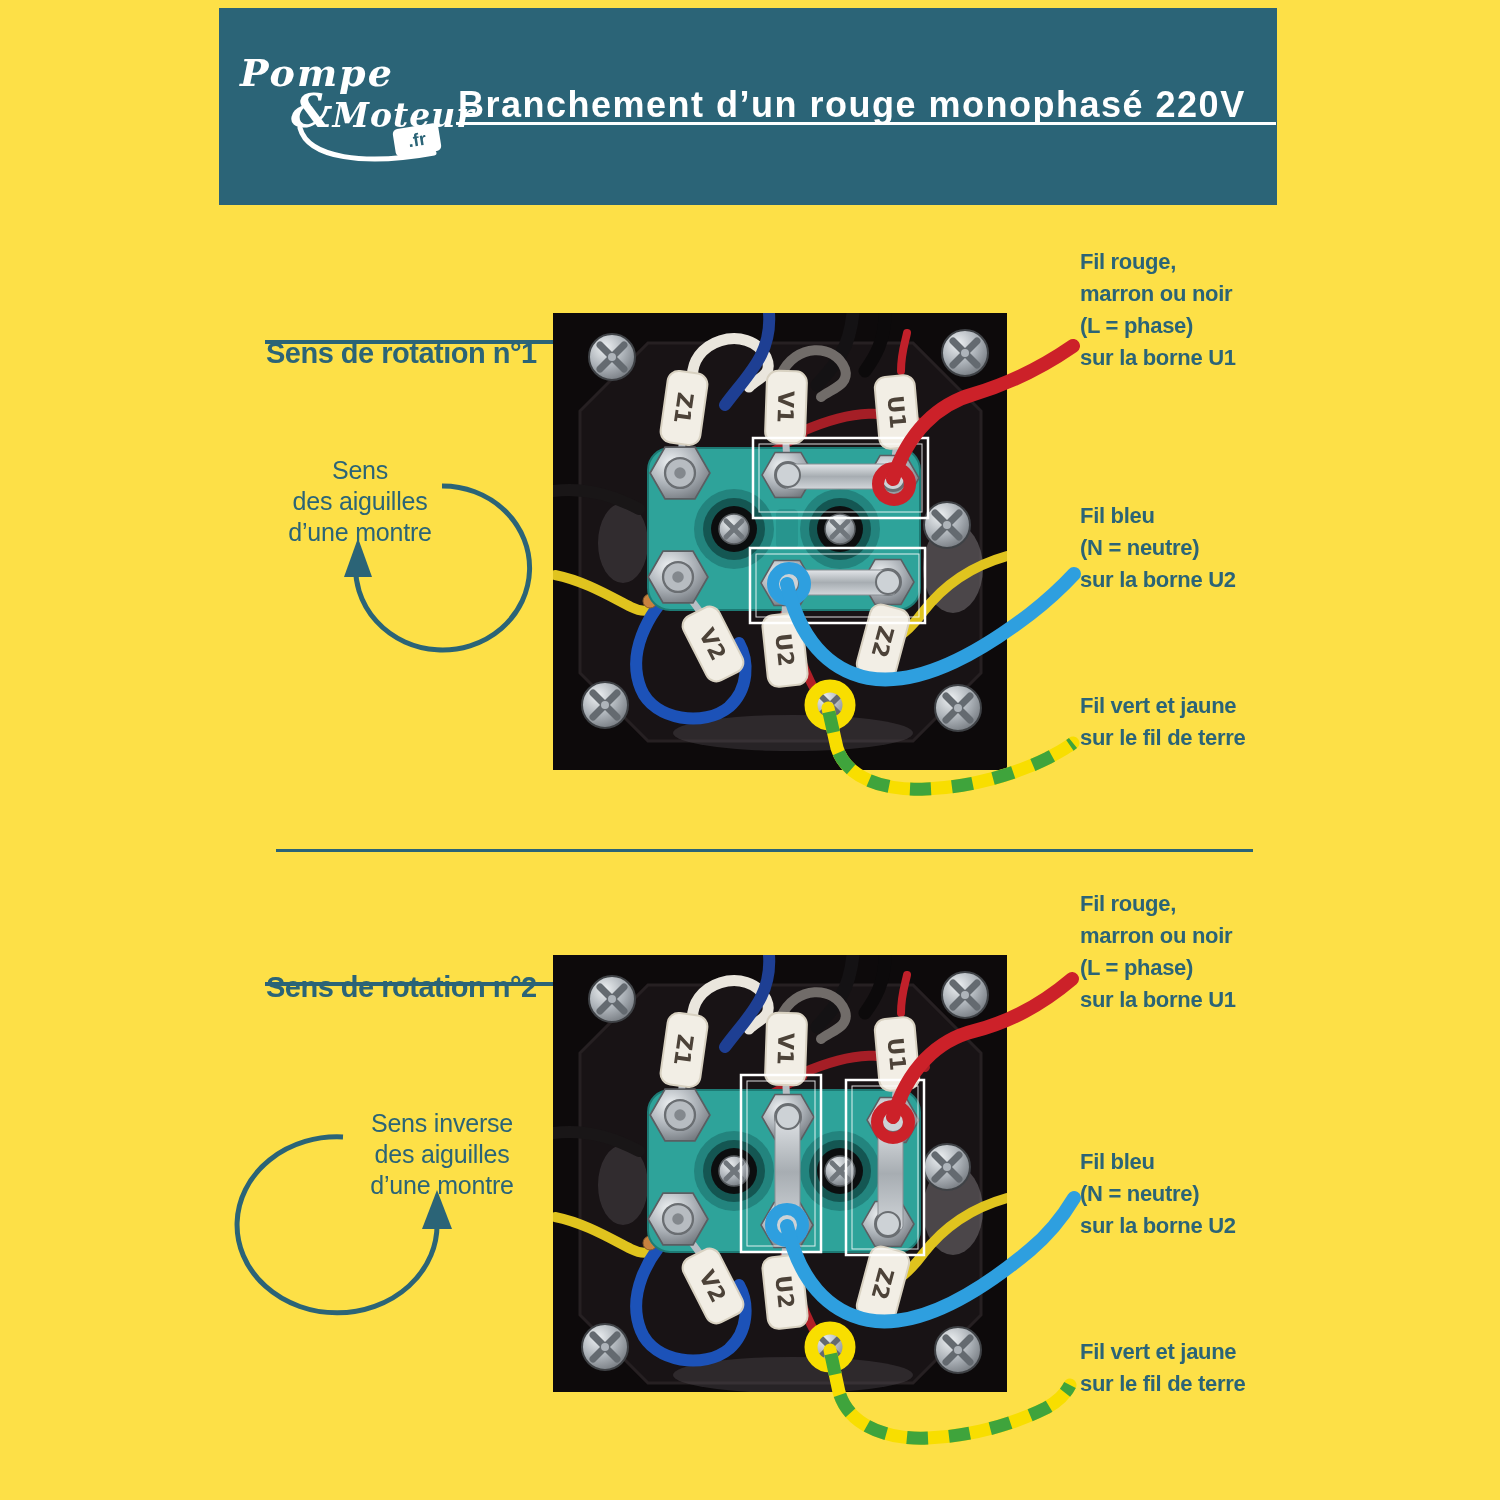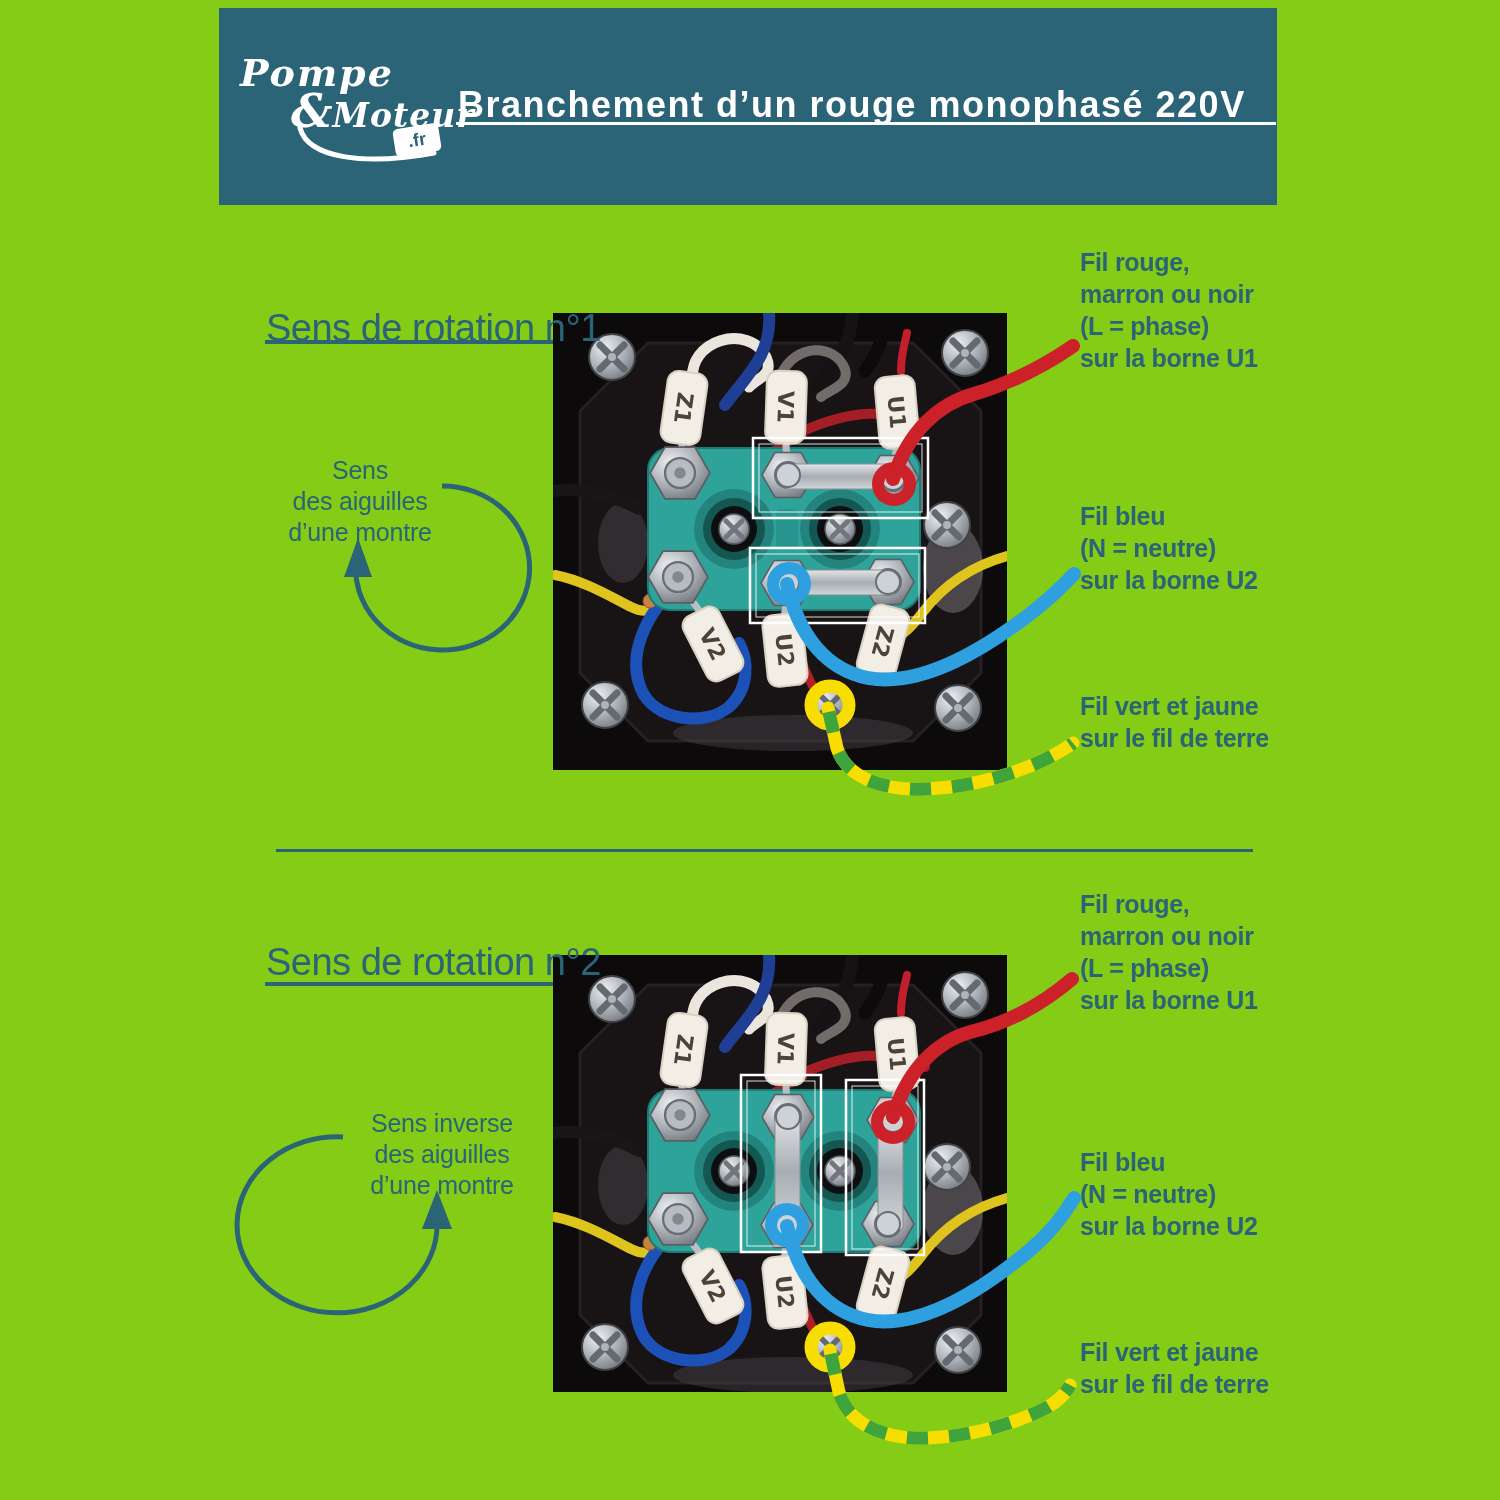--- a/index.html
+++ b/index.html
@@ -1,32 +1,32 @@
 <!DOCTYPE html>
 <html><head>
 <meta charset="utf-8">
 <style>
   html,body{margin:0;padding:0;background:#ffffff;}
-  #canvas{position:relative;width:1500px;height:1500px;background:#84cc16;overflow:hidden;
+  #canvas{position:relative;width:1500px;height:1500px;background:#fde047;overflow:hidden;
           font-family:"Liberation Sans",sans-serif;}
   .abs{position:absolute;}
   .teal{color:#2B6477;}
   #bigsvg{position:absolute;left:0;top:0;}
   .header-band{left:219px;top:8px;width:1058px;height:197px;background:#2B6477;}
   .logo-line1{left:240px;top:50px;font-family:"DejaVu Serif",serif;font-style:italic;font-weight:bold;
               font-size:38px;color:#fff;letter-spacing:2px;}
   .logo-line2{left:291px;top:84px;display:flex;align-items:baseline;color:#fff;
               font-family:"DejaVu Serif",serif;font-style:italic;font-weight:bold;}
   .logo-amp{font-size:46px;}
   .logo-moteur{font-size:33px;letter-spacing:1px;}
   .header-title{left:458px;top:84px;font-size:36px;font-weight:bold;color:#fff;letter-spacing:1.5px;white-space:nowrap;}
-  .sec-title{font-size:38px;font-weight:normal;letter-spacing:-0.5px;white-space:nowrap;}
+  .sec-title{font-size:29px;font-weight:bold;letter-spacing:-0.5px;white-space:nowrap;margin-top:30px;}
   .sec-underline{height:4px;background:#2B6477;}
   .rot-label{width:200px;text-align:center;font-weight:normal;font-size:25px;line-height:31px;letter-spacing:-0.2px;}
-  .ann{font-weight:bold;font-size:25px;line-height:32px;letter-spacing:-0.3px;white-space:nowrap;}
+  .ann{font-weight:bold;font-size:22px;line-height:32px;letter-spacing:-0.3px;white-space:nowrap;}
   .divider{left:276px;top:849px;width:977px;height:3px;background:#2B6477;}
 </style>
 </head>
 <body>
 
 <div id="canvas">
 
   <svg id="bigsvg" width="1500" height="1500" viewBox="0 0 1500 1500">
     <defs>
       <radialGradient id="mg" cx="35%" cy="30%" r="80%">

